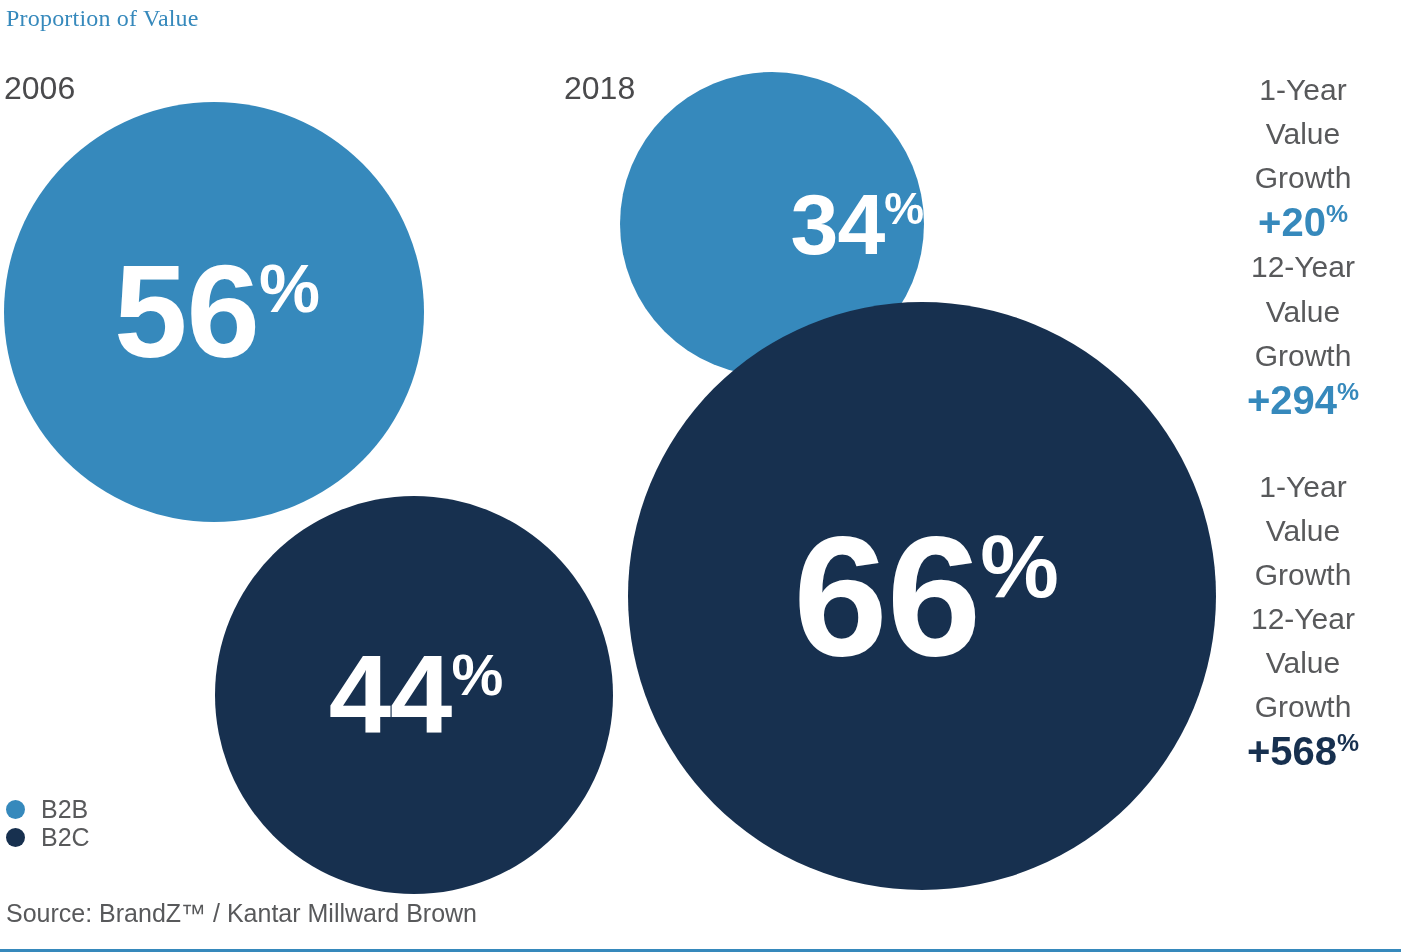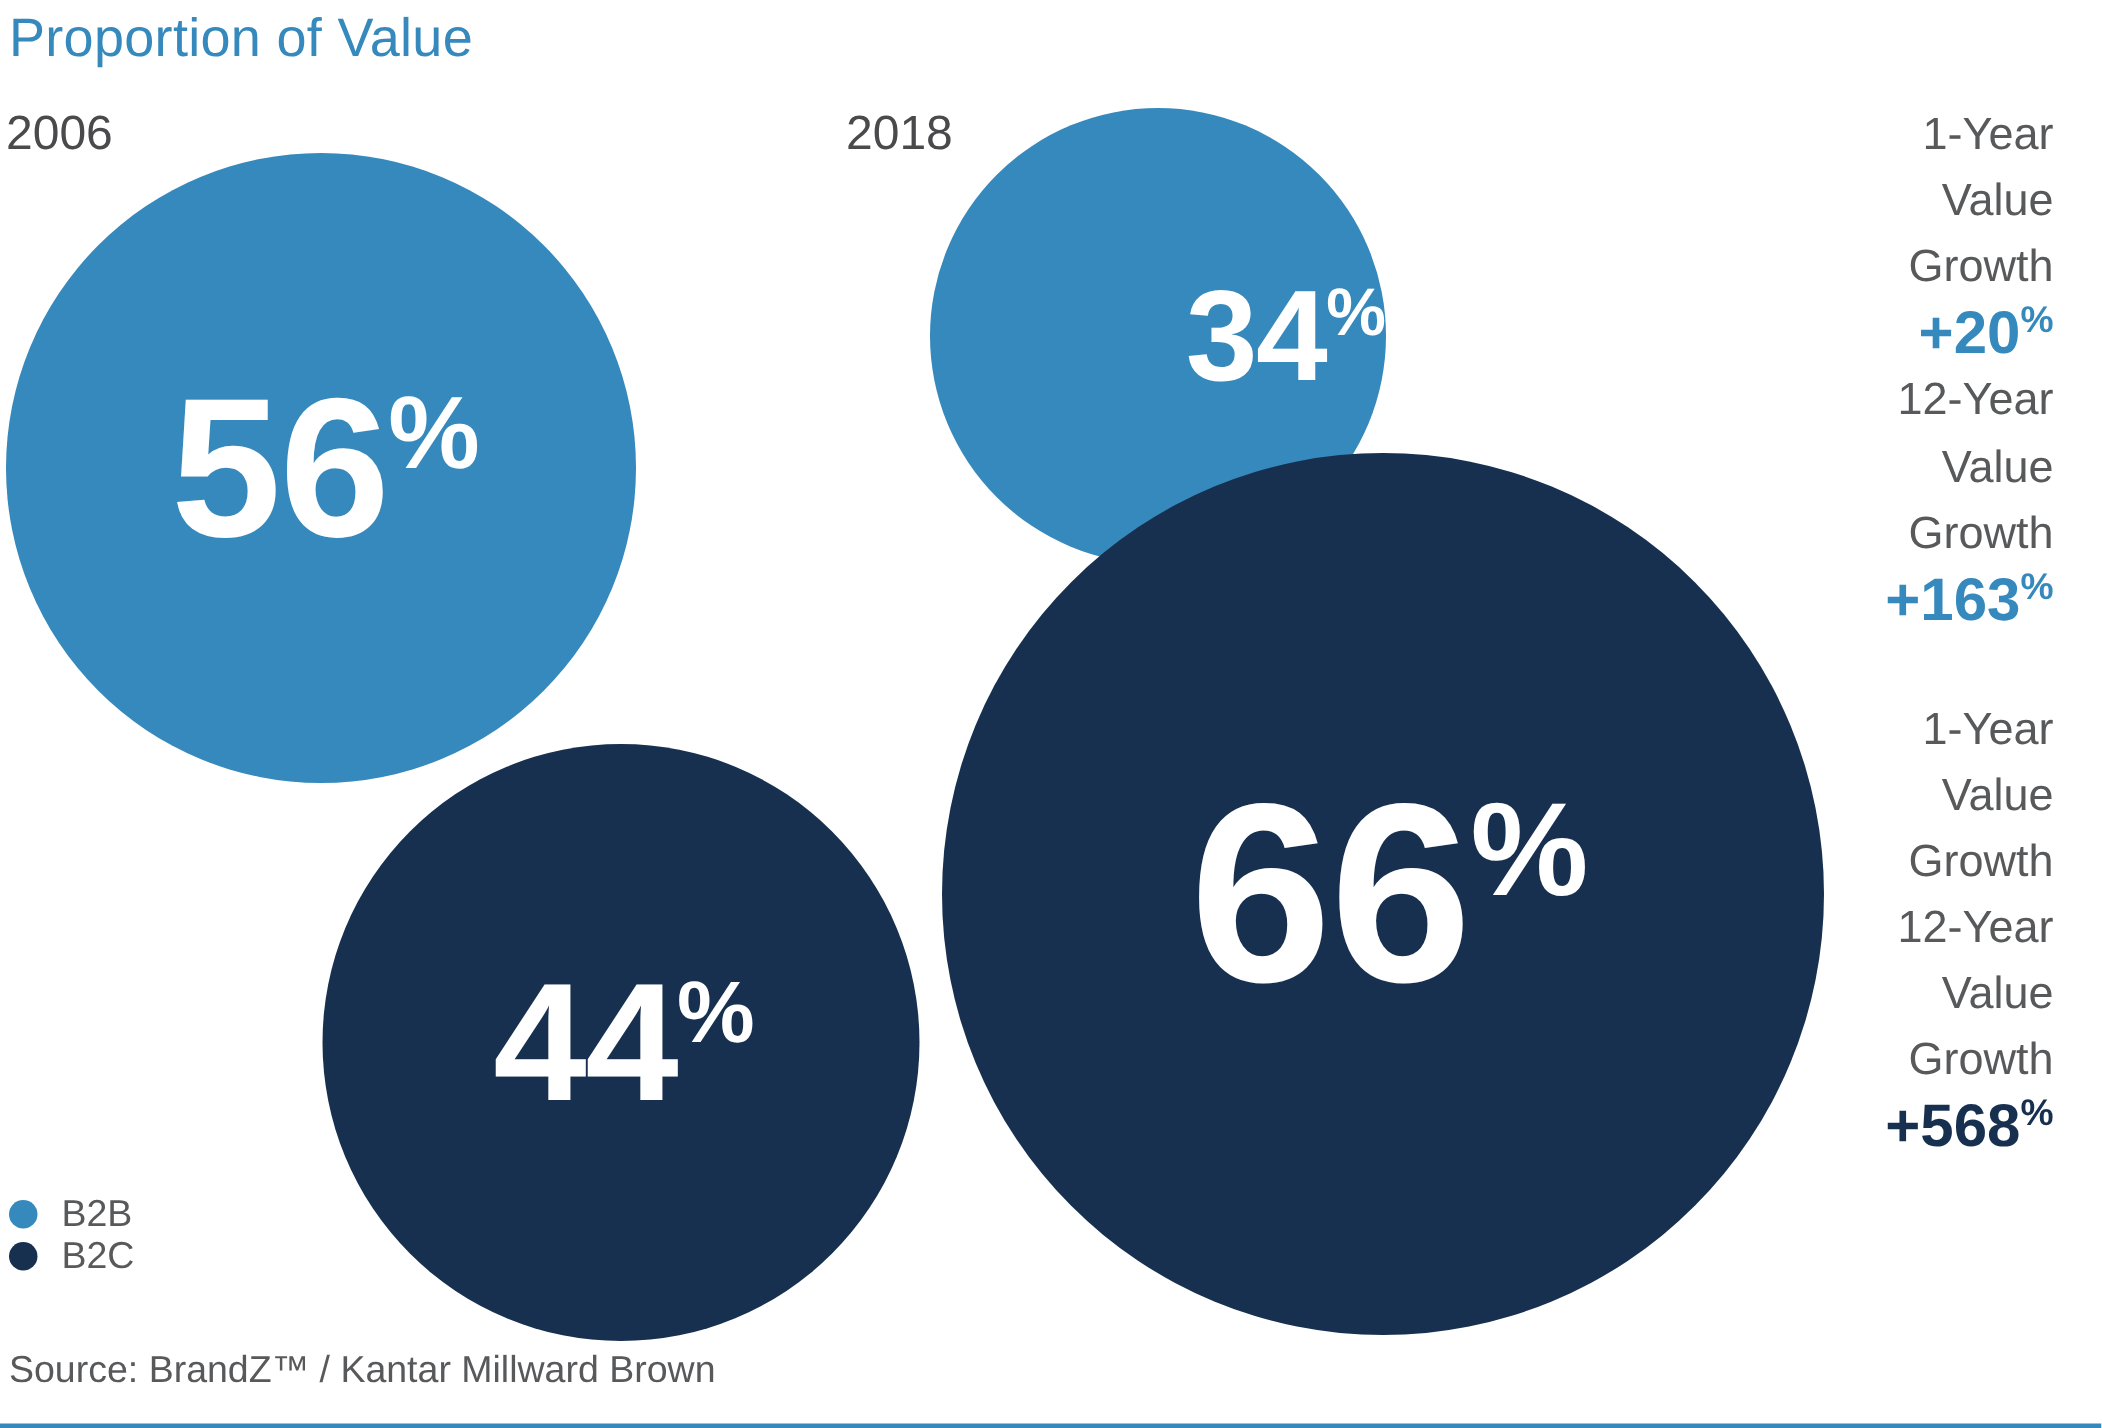--- a/index.html
+++ b/index.html
@@ -6,22 +6,22 @@
   html, body { background:#ffffff; }
   body {
     width:1401px; height:952px;
     font-family:"Liberation Sans", sans-serif;
     position:relative; overflow:hidden;
   }
 
   
   #title {
     position:absolute; left:6px; top:6px;
-    font-size:36px; font-weight:400; color:#3689bc;
-    letter-spacing:0.2px; line-height:1.05;
+    font-size:24px; font-weight:400; color:#3689bc;
+    letter-spacing:0.2px; line-height:1.05;font-family:Liberation Serif, serif;
   }
 
   
   .year-label {
     position:absolute; font-size:32px; font-weight:400;
     color:#4a4a4c; line-height:1;
   }
   #year-2006 { left:4px;   top:72px; }
   #year-2018 { left:564px; top:72px; }
 
@@ -77,22 +77,22 @@
     position:absolute; left:6px; top:900px;
     font-size:25px; color:#58595b; line-height:1.1;text-align:right;
   }
   #bottom-rule {
     position:absolute; left:0; bottom:0; width:1401px; height:3px;
     background:#3689bc;
   }
 
   
   #stats-column {
-    position:absolute; right:32px; top:68px;
-    width:180px; text-align:right;
+    position:absolute; right:8px; top:68px;
+    width:180px; text-align:center;
   }
   .stat-block { margin-bottom:0; }
   .stat-caption {
     font-size:30px; color:#58595b; line-height:1.47; font-weight:400;
   }
   .stat-value {
     font-weight:700; line-height:1.12; white-space:nowrap;
   }
   .stat-value .pct { font-size:0.62em; vertical-align:super; }
   .stat-value.blue { color:#3689bc; font-size:40px; }
@@ -147,21 +147,21 @@
     <div class="stat-caption">1-Year</div>
     <div class="stat-caption">Value</div>
     <div class="stat-caption">Growth</div>
     <div class="stat-value blue"><span>+20</span><span class="pct">%</span></div>
   </div>
 
   <div class="stat-block">
     <div class="stat-caption">12-Year</div>
     <div class="stat-caption">Value</div>
     <div class="stat-caption">Growth</div>
-    <div class="stat-value blue"><span>+163</span><span class="pct">%</span></div>
+    <div class="stat-value blue"><span>+294</span><span class="pct">%</span></div>
   </div>
 
   <div class="stat-gap"></div>
 
   <div class="stat-block">
     <div class="stat-caption">1-Year</div>
     <div class="stat-caption">Value</div>
     <div class="stat-caption">Growth</div>
   </div>
 

